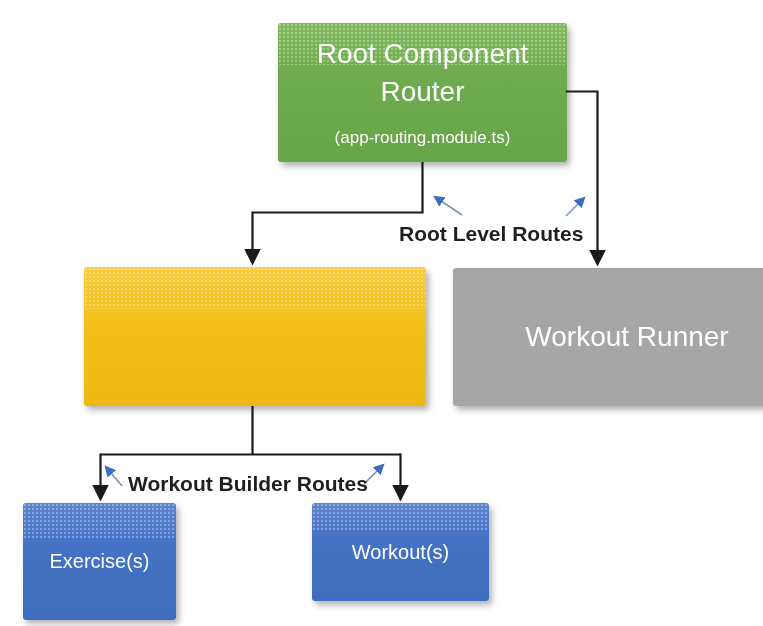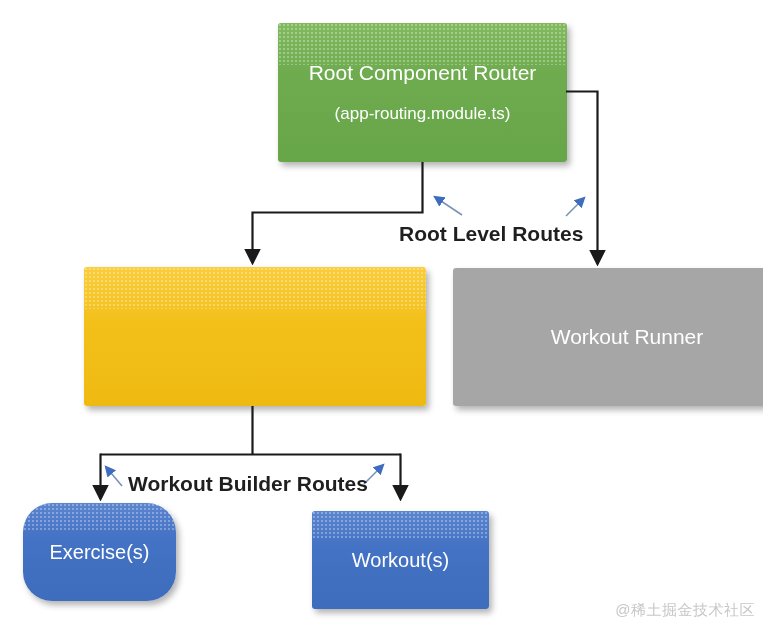--- a/index.html
+++ b/index.html
@@ -12,32 +12,32 @@
     color:#ffffff;text-align:center;border-radius:3px;
     box-shadow:3px 4px 6px rgba(0,0,0,0.30);
     line-height:1.35;
   }
   
   .node::before{
     content:"";position:absolute;left:0;top:0;right:0;height:30%;
     background-image:radial-gradient(rgba(255,255,255,0.30) 1px, transparent 1.2px);
     background-size:4px 4px;border-radius:3px 3px 0 0;pointer-events:none;
   }
-  .node .title{font-size:21px;position:relative;}
+  .node .title{font-size:28px;position:relative;}
   .node .subtitle{font-size:17px;margin-top:16px;position:relative;}
   .node-green{left:278px;top:23px;width:289px;height:139px;
     background:linear-gradient(180deg,#82b95f 0%,#6fac4f 35%,#67a549 100%);}
   .node-yellow{left:84px;top:267px;width:342px;height:139px;
     background:linear-gradient(180deg,#f9cd3c 0%,#f3c01a 40%,#eeba12 100%);}
   .node-gray{left:453px;top:268px;width:348px;height:138px;background:#a6a6a6;}
   .node-gray::before{display:none;}
-  .node-blue1{left:23px;top:503px;width:153px;height:98px;
-    background:linear-gradient(180deg,#5c85cf 0%,#4472c4 35%,#3e6dbd 100%);border-radius:29px;}
+  .node-blue1{left:23px;top:503px;width:153px;height:117px;
+    background:linear-gradient(180deg,#5c85cf 0%,#4472c4 35%,#3e6dbd 100%);}
   .node-blue2{left:312px;top:503px;width:177px;height:98px;
-    background:linear-gradient(180deg,#5c85cf 0%,#4472c4 35%,#3e6dbd 100%);margin-top:8px;}
+    background:linear-gradient(180deg,#5c85cf 0%,#4472c4 35%,#3e6dbd 100%);}
   .node-blue1 .title,.node-blue2 .title{font-size:20px;}
   .edge-label{
     position:absolute;color:#1f1f1f;font-size:21px;white-space:nowrap;font-weight:bold;
   }
   .label-root{left:399px;top:222px;}
   .label-builder{left:128px;top:472px;}
   svg.overlay{position:absolute;left:0;top:0;pointer-events:none;}
   .watermark{
     position:absolute;right:8px;bottom:6px;color:#c7c7c7;font-size:15px;letter-spacing:0.5px;
   }
@@ -90,14 +90,13 @@
     <path d="M462,215 L435,197" fill="none" stroke="#7a92b8" stroke-width="1.6" marker-end="url(#arrowBlue)"></path>
     <path d="M566,216 L584,198" fill="none" stroke="#7a92b8" stroke-width="1.6" marker-end="url(#arrowBlue)"></path>
 
     <path d="M122,486 L106,467" fill="none" stroke="#7a92b8" stroke-width="1.6" marker-end="url(#arrowBlue)"></path>
     <path d="M364,484 L383,465" fill="none" stroke="#7a92b8" stroke-width="1.6" marker-end="url(#arrowBlue)"></path>
   </svg>
 
   <div class="edge-label label-root">Root Level Routes</div>
   <div class="edge-label label-builder">Workout Builder Routes</div>
 
-  <div class="watermark">@稀土掘金技术社区</div>
 </div>
 
 </body></html>

